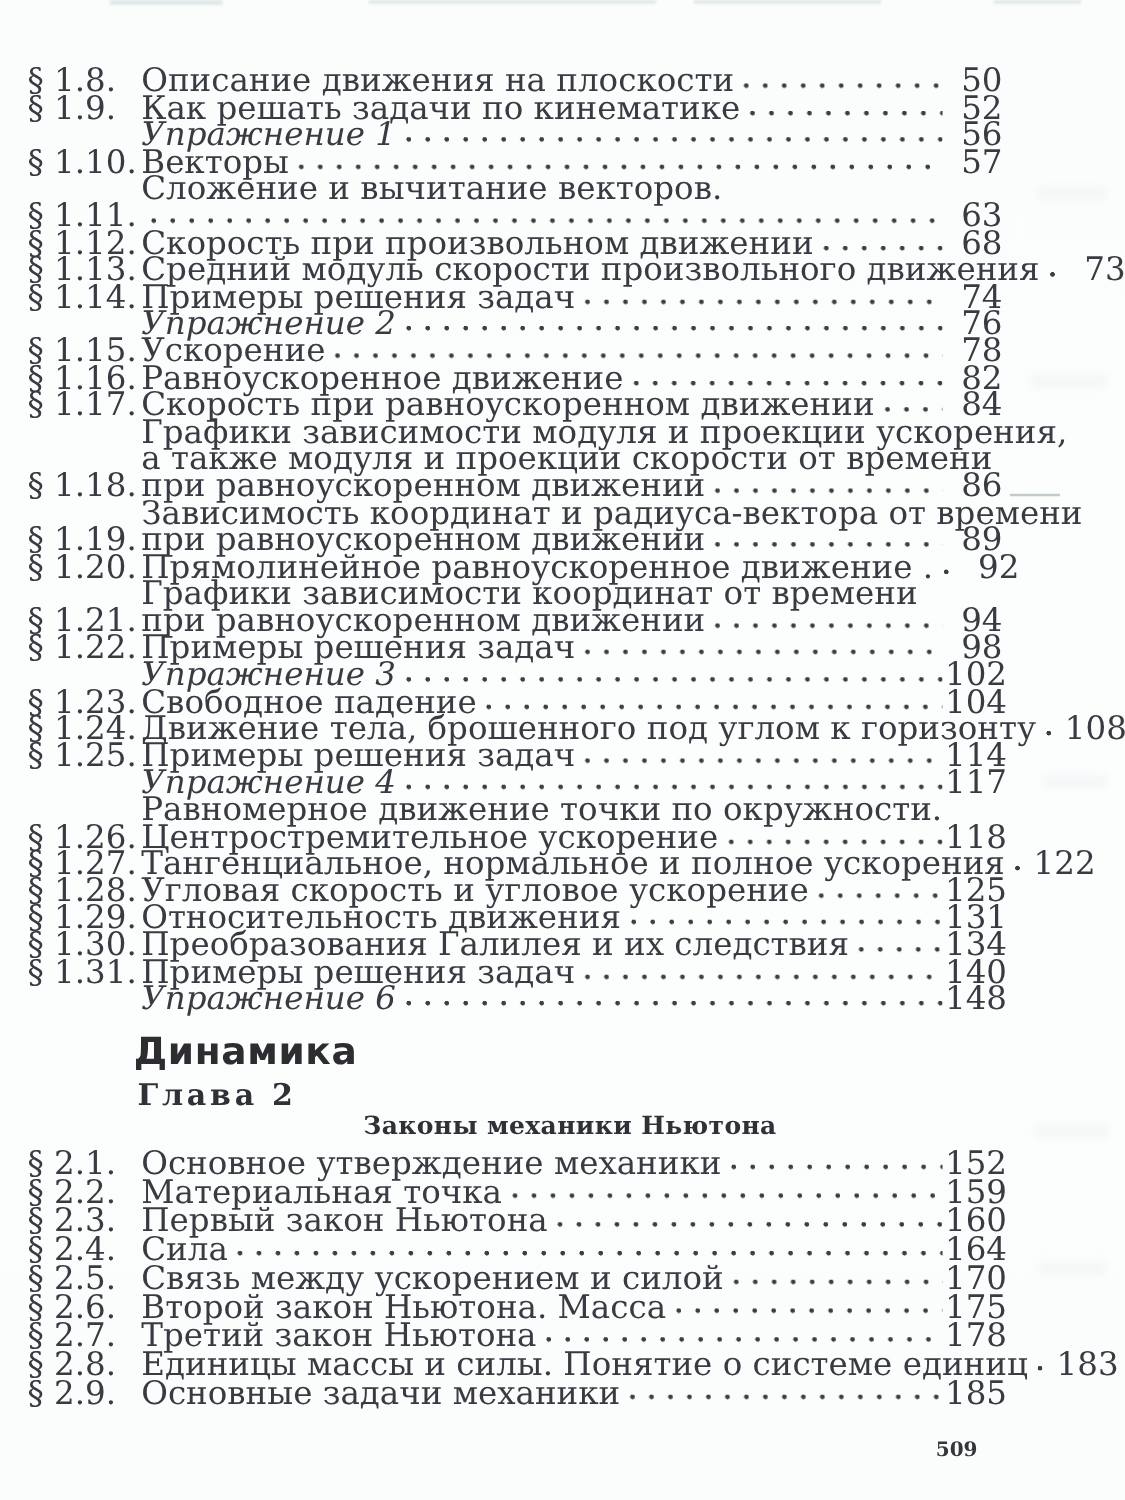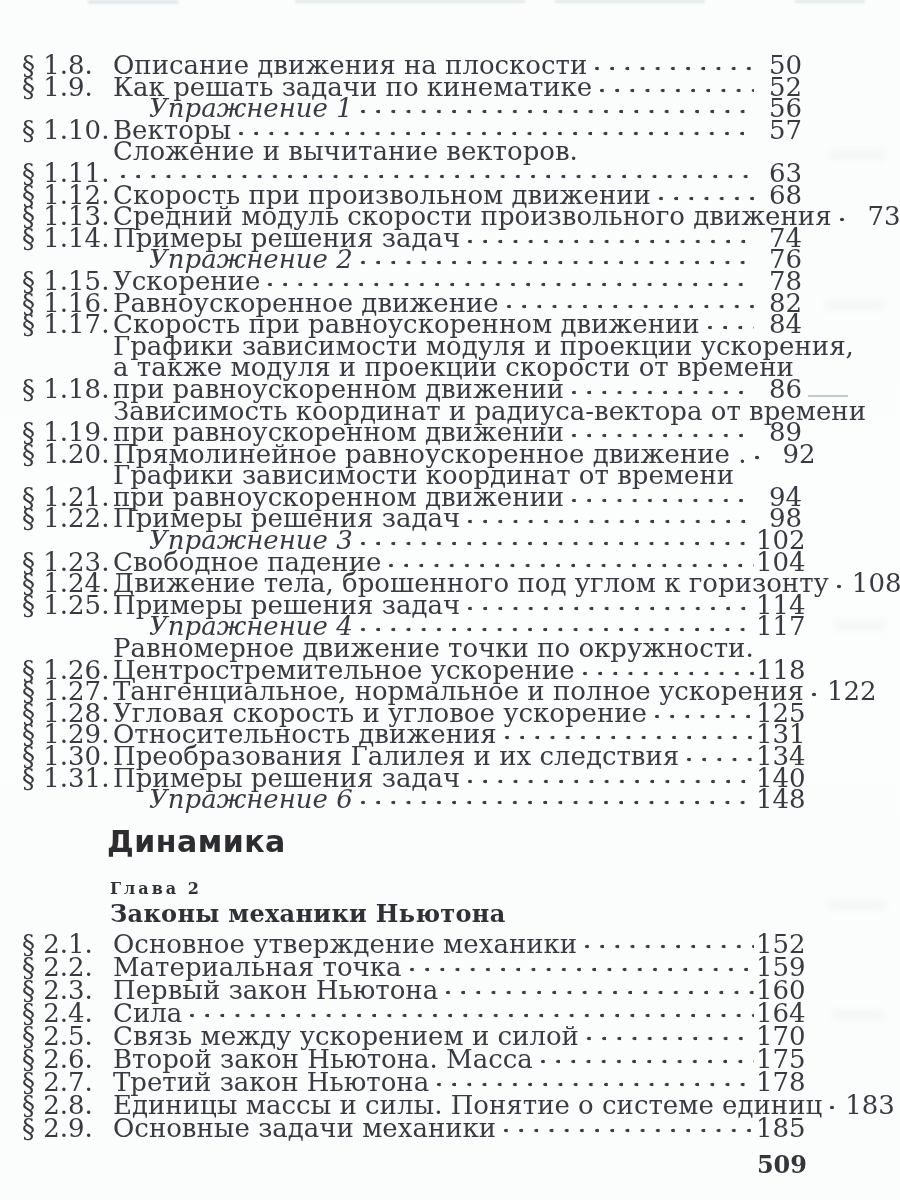--- a/index.html
+++ b/index.html
@@ -40,21 +40,21 @@
   .part1 .entry { line-height: 21.6px; }
   .part2 .entry { line-height: 23px; }
   .num {
     flex: none;
     width: 91px;
     white-space: nowrap;
   }
   .entry-body { flex: 1; min-width: 0; }
   .line { display: flex; }
   .line-text { white-space: nowrap; }
-  .italic .line-text { font-style: italic; margin-left: 36px; }
+  .italic .line-text { font-style: italic; }
   .leader {
     flex: 1;
     min-width: 14px;
     margin-left: 7px;
     margin-right: 2px;
     background-image: radial-gradient(circle at 3px 13.5px, #3d3d45 1.65px, rgba(0,0,0,0) 2.1px);
     background-size: 15.2px 22px;
     background-repeat: repeat-x;
   }
   .pagenum {
@@ -67,43 +67,44 @@
     margin-top: 15px;
     font-family: "DejaVu Sans", "Liberation Sans", sans-serif;
     font-weight: bold;
     font-size: 30px;
     line-height: 32px;
     letter-spacing: 0.5px;
     color: #2c2c31;
     padding-left: 85px;
   }
   .chapter-label {
-    margin-top: 19px;
+    margin-top: 6px;
     font-weight: bold;
-    font-size: 16px;
+    font-size: 24px;
     line-height: 24px;
     letter-spacing: 3px;
     color: #303037;
     padding-left: 88px;
   }
   .chapter-title {
     font-weight: bold;
-    font-size: 24px;
+    font-size: 20px;
     line-height: 25px;
     letter-spacing: 0.3px;
     color: #303037;
     padding-left: 88px;
     margin-bottom: 7px;
+    text-align: center;
   }
 
   .folio {
     position: absolute;
-    right: 93px;
+    right: 118px;
     top: 1150px;
-    font-size: 24px;
+    font-size: 16px;
     font-weight: bold;
     color: #35353c;
   }
 </style>
 </head>
 <body>
 
 <div class="page">
 
   <div class="artifact top-smudge smudge-a"></div>

